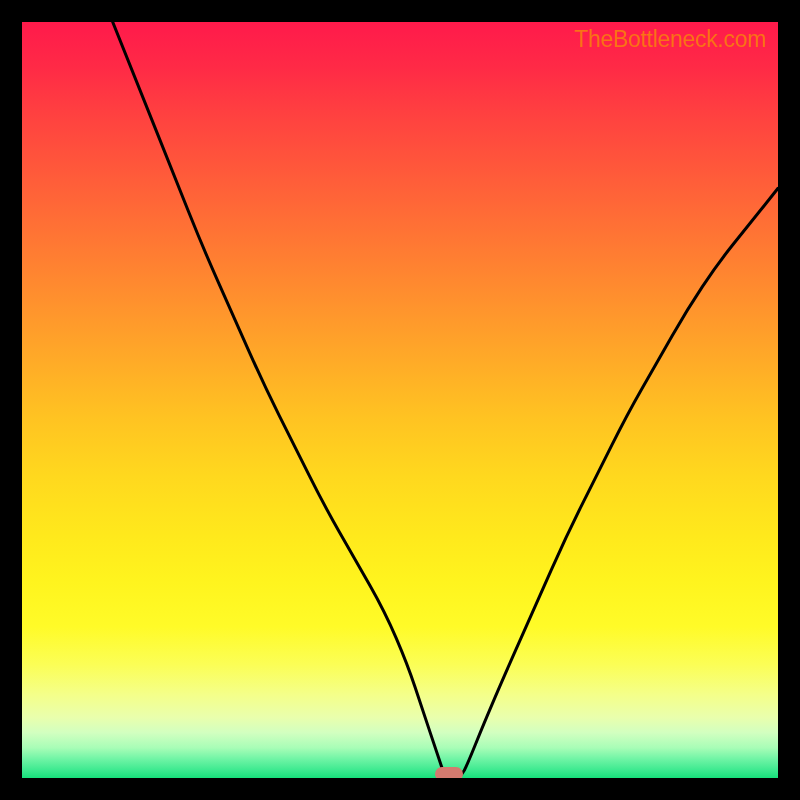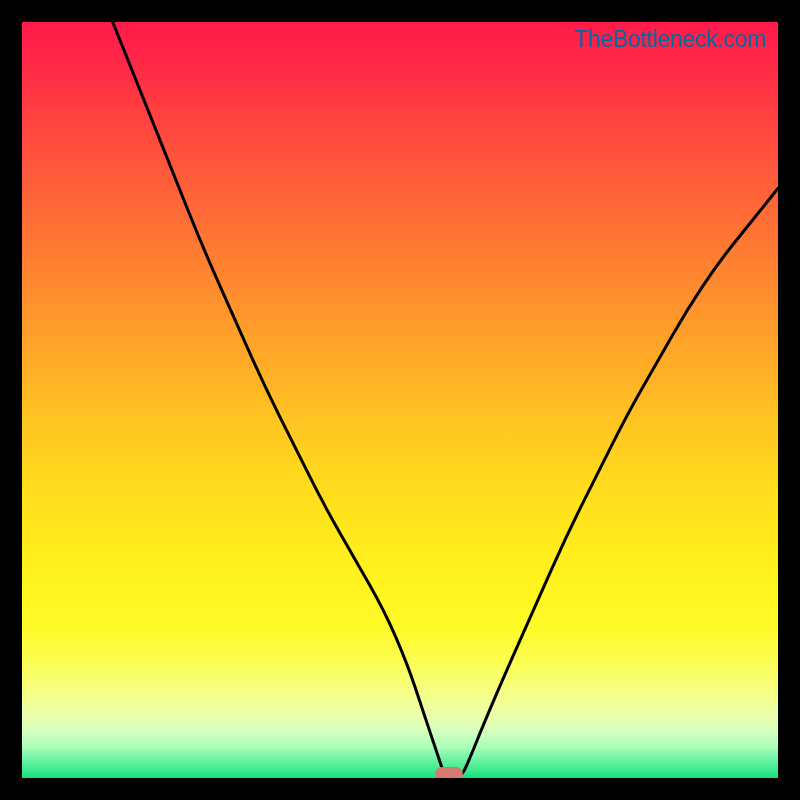--- a/index.html
+++ b/index.html
@@ -52,21 +52,21 @@
       #17e07b 100%
     );
   }
   .watermark {
     position: absolute;
     top: 4px;
     right: 12px;
     font-family: Arial, Helvetica, sans-serif;
     font-size: 23px;
     font-weight: 500;
-    color: #0369a1;
+    color: #f97316;
     letter-spacing: -0.3px;
     user-select: none;
   }
   svg.curve {
     position: absolute;
     inset: 0;
   }
   .marker {
     position: absolute;
     width: 28px;

